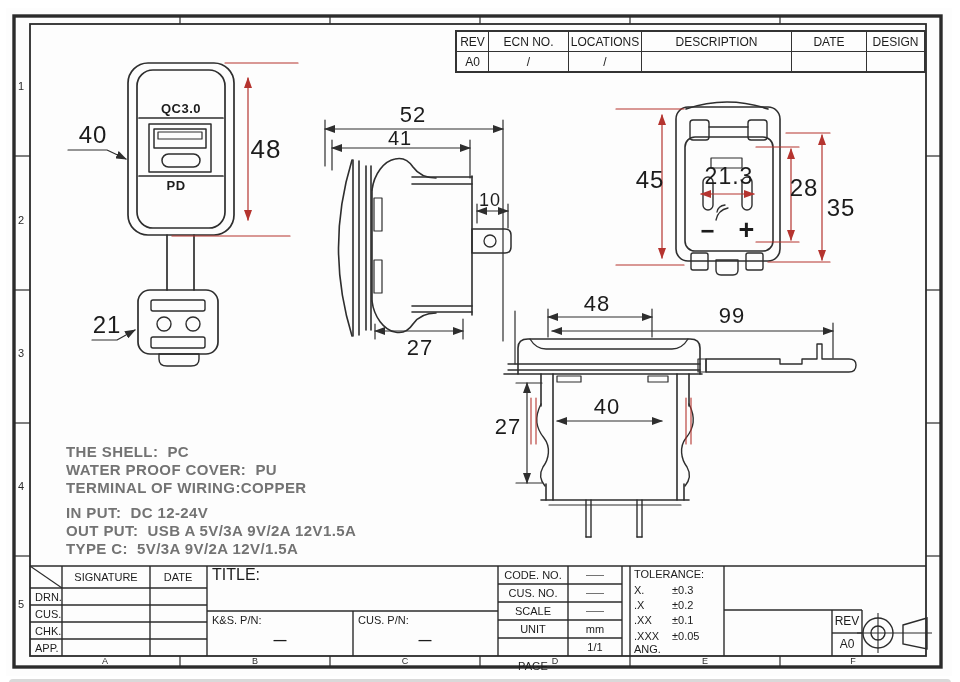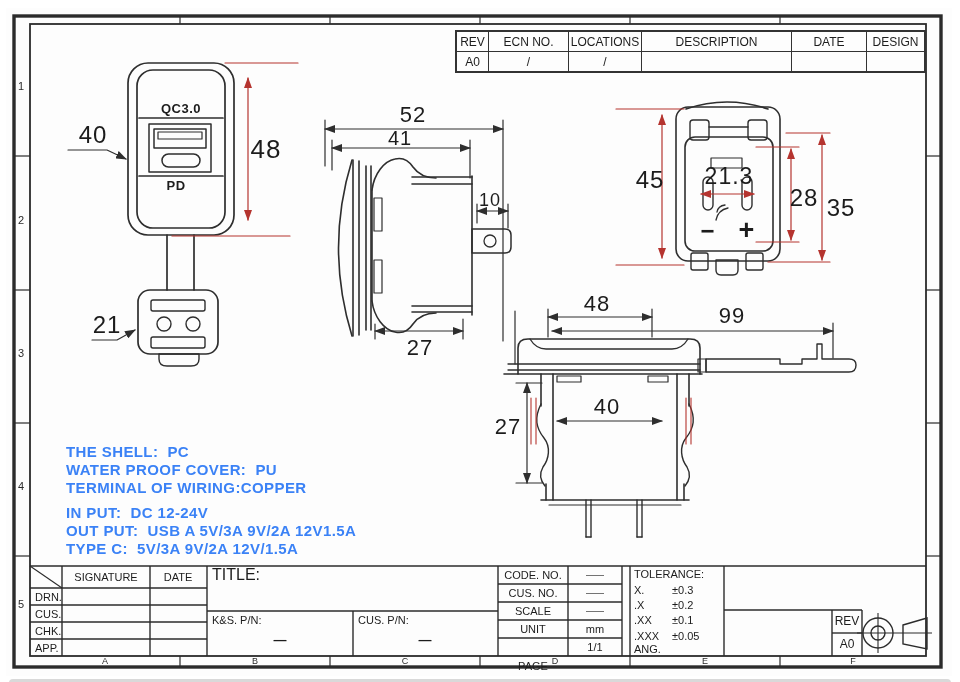--- a/index.html
+++ b/index.html
@@ -5,21 +5,21 @@
   html,body{margin:0;padding:0;background:#ffffff;}
   #sheet{position:relative;width:952px;height:682px;background:#ffffff;overflow:hidden;
          font-family:"Liberation Sans",sans-serif;margin-top:8px;}
   .abs{position:absolute;}
   .dim{position:absolute;transform:translate(-50%,-50%);color:#1c1c1c;white-space:nowrap;
        font-family:"Liberation Sans",sans-serif;font-size:22px;letter-spacing:1px;}
   .lbl{position:absolute;transform:translateY(-50%);color:#1c1c1c;white-space:nowrap;
        font-family:"Liberation Sans",sans-serif;font-size:11px;}
   .ctr{position:absolute;transform:translate(-50%,-50%);color:#1c1c1c;white-space:nowrap;
        font-family:"Liberation Sans",sans-serif;font-size:11px;}
-  .spec{position:absolute;transform:translateY(-50%);color:#3b82f6;font-weight:bold;
+  .spec{position:absolute;transform:translateY(-50%);color:#737373;font-weight:bold;
         font-size:15px;letter-spacing:.4px;white-space:pre;}
   .zone{color:#2a2a2a;}
   
   #revtbl{position:absolute;left:455px;top:22px;width:471px;height:43px;
           border:2px solid #333;box-sizing:border-box;display:grid;
           grid-template-columns:31px 80px 73px 150px 75px 1fr;
           grid-template-rows:19px 1fr;font-size:12px;color:#1c1c1c;}
   #revtbl div{border-left:1.5px solid #333;border-top:0;display:flex;align-items:center;
               justify-content:center;white-space:nowrap;overflow:hidden;}
   #revtbl div:nth-child(6n+1){border-left:0;}
@@ -275,21 +275,21 @@
 <span class="dim" style="left:93px;top:127px;font-size:24px">40</span>
 <span class="dim" style="left:107px;top:317px;font-size:24px">21</span>
 
 <span class="dim" style="left:413px;top:107px">52</span>
 <span class="dim" style="left:400px;top:130px;font-size:20px">41</span>
 <span class="dim" style="left:490px;top:192px;font-size:18px">10</span>
 <span class="dim" style="left:420px;top:340px">27</span>
 
 <span class="dim" style="left:650px;top:172px;font-size:24px">45</span>
 <span class="dim" style="left:729px;top:168px;font-size:23px">21.3</span>
-<span class="dim" style="left:804px;top:190px;font-size:24px">28</span>
+<span class="dim" style="left:804px;top:180px;font-size:24px">28</span>
 <span class="dim" style="left:841px;top:200px;font-size:24px">35</span>
 <span class="dim" style="left:708px;top:223px;font-size:24px;font-weight:bold">−</span>
 <span class="dim" style="left:747px;top:222px;font-size:27px;font-weight:bold">+</span>
 
 <span class="dim" style="left:597px;top:296px">48</span>
 <span class="dim" style="left:732px;top:308px">99</span>
 <span class="dim" style="left:607px;top:399px">40</span>
 <span class="dim" style="left:508px;top:419px">27</span>
 
 <span class="spec" style="left:66px;top:443px">THE SHELL:  PC</span>

